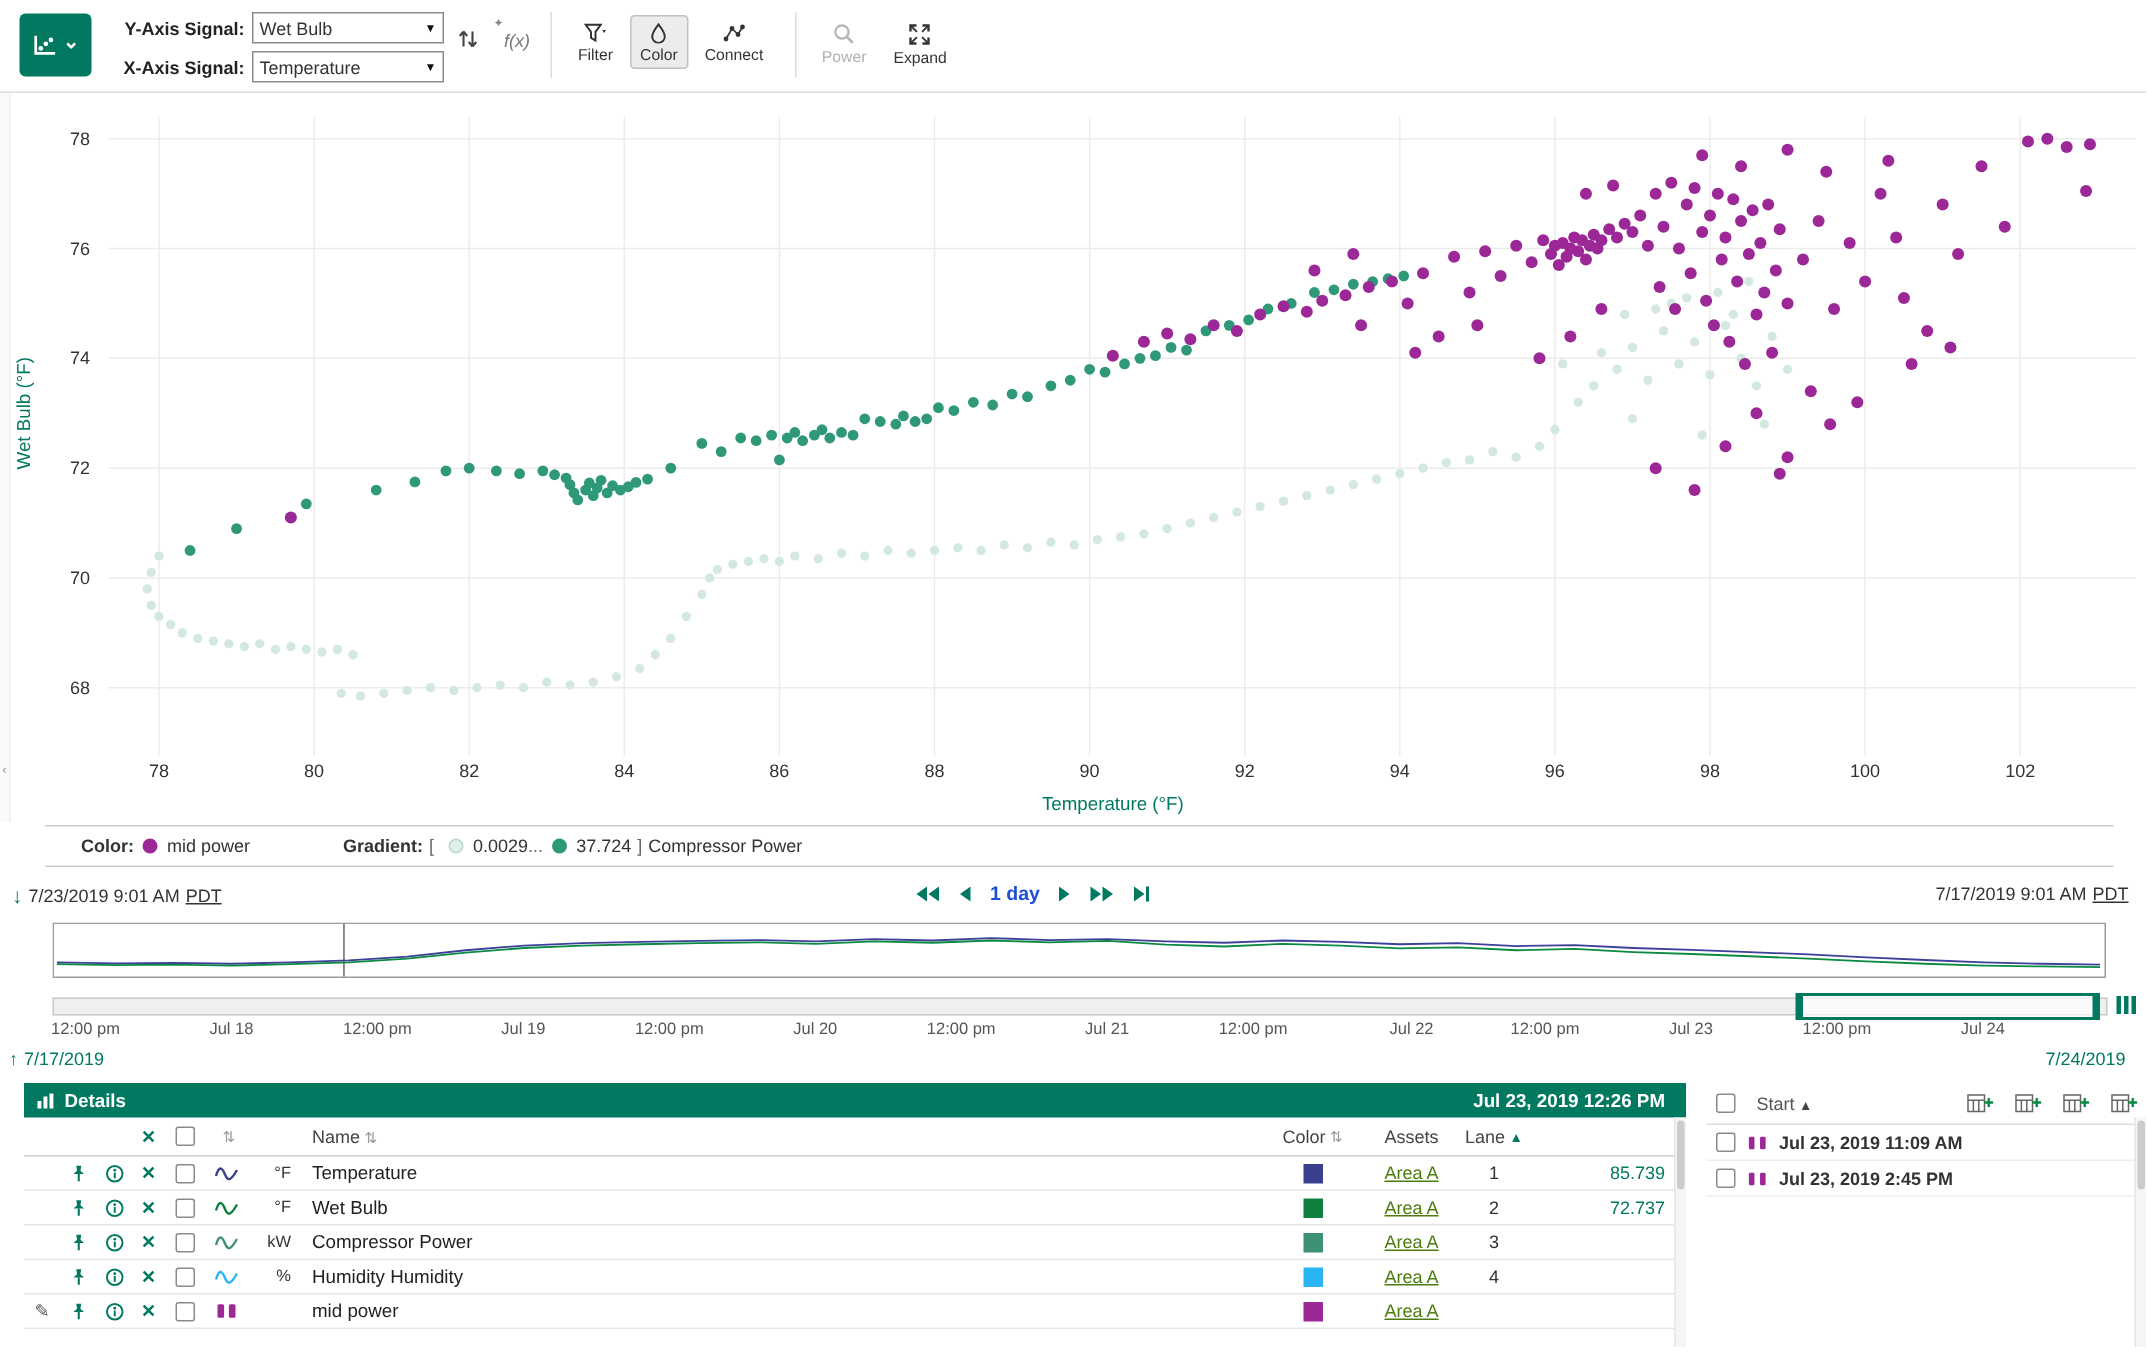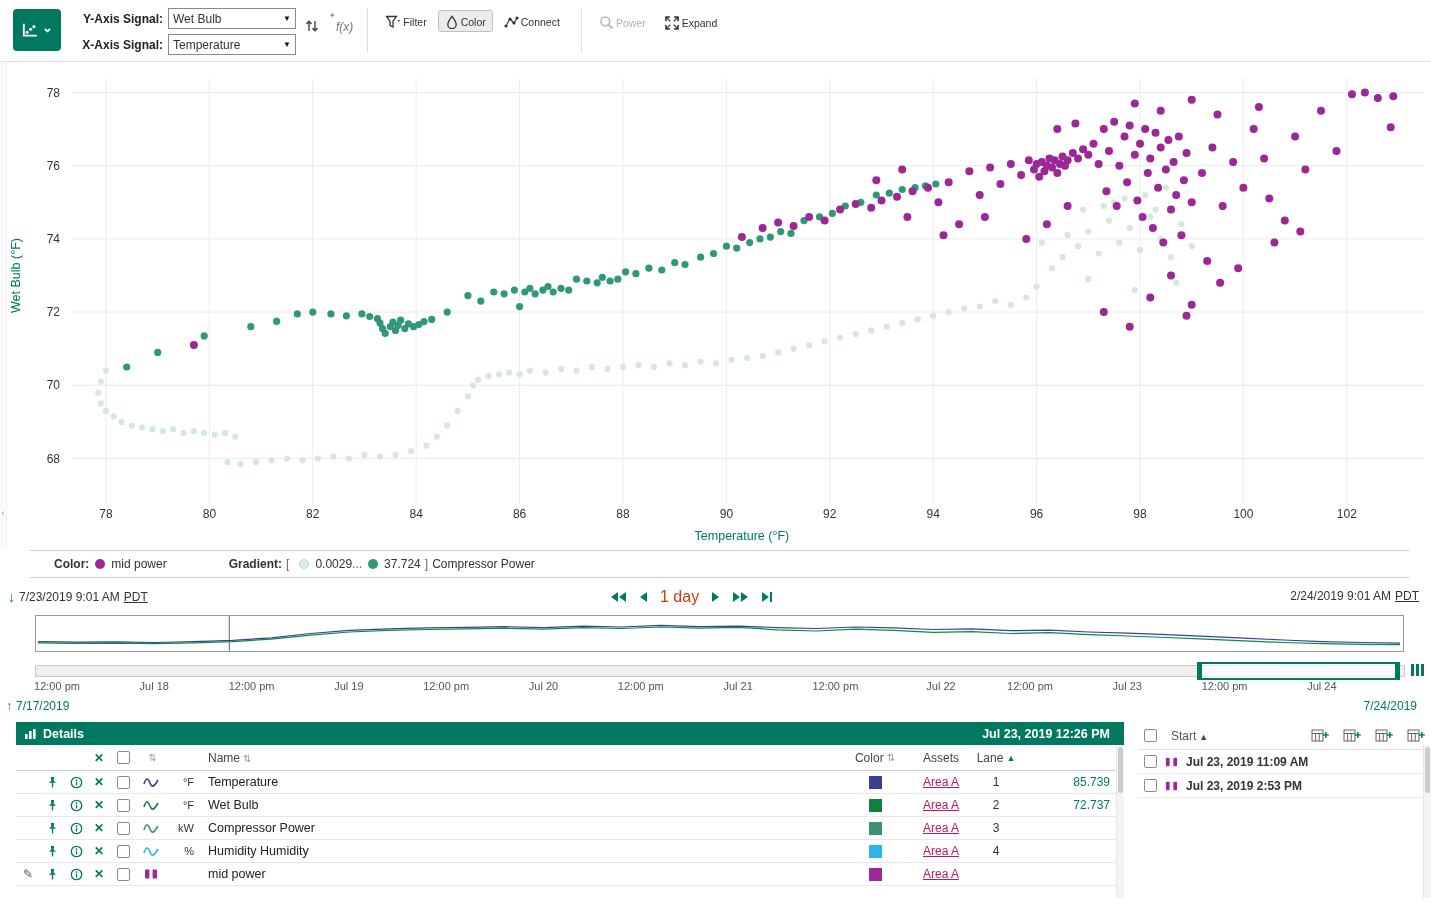--- a/index.html
+++ b/index.html
@@ -14,21 +14,21 @@
   .axis-selects { margin-top:8px; display:flex; flex-direction:column; gap:5px; }
   .axis-row { display:flex; align-items:center; }
   .axis-label { display:inline-block; width:92px; text-align:right; font-size:12px; font-weight:bold; color:#222; margin-right:5px; }
   .select { width:128px; height:21px; border:1px solid #8a8a8a; background:#fff; font-size:12px; display:flex; align-items:center; padding:0 4px; cursor:pointer; }
   .select span:first-child { flex:1; }
   .sel-arrow { font-size:8px; color:#111; }
   .swap { margin:18px 6px 0 8px; cursor:pointer; }
   .fx { margin:20px 4px 0 10px; color:#777; font-size:12px; font-style:italic; cursor:pointer; position:relative; }
   .fx-spark { position:absolute; top:-9px; left:-7px; font-style:normal; font-size:8px; color:#888; }
   .vdiv { width:1px; height:44px; background:#ddd; margin:8px 10px 0 10px; }
-  .tbtn { margin-top:10px; padding:4px 6px 2px; display:flex; flex-direction:row; align-items:center; gap:2px; cursor:pointer; border:1px solid transparent; border-radius:3px; margin-right:4px; }
+  .tbtn { margin-top:10px; padding:4px 6px 2px; display:flex; flex-direction:column; align-items:center; gap:2px; cursor:pointer; border:1px solid transparent; border-radius:3px; margin-right:4px; }
   .tbtn.active { background:#ececec; border-color:#c0c0c0; }
   .tlabel { font-size:10.5px; color:#333; }
   .tbtn.disabled .tlabel { color:#b0b0b0; }
 
   
   .chart-area { position:absolute; top:62px; left:0; width:1431px; height:486px; }
   .chart-collapse { position:absolute; top:0; left:0; width:7px; height:486px; background:#fafafa; border-right:1px solid #eee; display:flex; align-items:flex-end; justify-content:center; cursor:pointer; }
   .chart-collapse span { font-size:9px; color:#999; margin-bottom:30px; }
   svg text.tick { font-family:"Liberation Sans",sans-serif; font-size:12px; fill:#333; }
   svg text.axistitle { font-family:"Liberation Sans",sans-serif; font-size:12.5px; fill:#007960; }
@@ -41,21 +41,21 @@
   .lg-gap { width:62px; }
   .bracket { color:#666; margin:0 4px; }
 
   
   .time-nav { position:absolute; top:586px; left:0; width:1431px; height:24px; font-size:12px; }
   .tn-left { position:absolute; left:8px; top:3px; display:flex; align-items:center; gap:4px; }
   .tn-right { position:absolute; right:12px; top:3px; display:flex; align-items:center; gap:4px; }
   .tn-center { position:absolute; left:610px; top:2px; display:flex; align-items:center; gap:12px; }
   .tn-arrow { color:#007960; font-weight:bold; font-size:14px; }
   .tz-link { text-decoration:underline; cursor:pointer; color:#333; }
-  .dur-label { color:#c2410c; font-weight:normal; font-size:16px; cursor:pointer; }
+  .dur-label { color:#1d4ed8; font-weight:bold; font-size:13px; cursor:pointer; }
   .nav-ico { cursor:pointer; display:flex; align-items:center; }
 
   
   .strip-wrap { position:absolute; top:615px; left:35px; width:1370px; height:38px; }
 
   
   .scroll-row { position:absolute; top:658px; left:0; width:1431px; height:24px; }
   .scroll-track { position:absolute; left:35px; top:7px; width:1370px; height:12px; background:#efefef; border:1px solid #c9c9c9; }
   .scroll-range { position:absolute; left:1197px; top:4px; width:203px; height:18px; border-top:2px solid #007960; border-bottom:2px solid #007960; background:rgba(255,255,255,.65); display:flex; justify-content:space-between; cursor:ew-resize; }
   .handle { width:5px; height:100%; background:#007960; }
@@ -83,21 +83,21 @@
   .dt-head { height:26px; border-bottom:1px solid #ccc; font-size:12px; color:#444; }
   .dt-row { height:23px; border-bottom:1px solid #e8e8e8; font-size:12px; }
   .c { display:flex; align-items:center; justify-content:center; }
   .unit { justify-content:flex-end; font-size:11px; padding-right:2px; color:#333; }
   .name-c { padding-left:12px; font-size:12.5px; color:#222; }
   .name-c.head { font-size:12px; color:#444; }
   .sort { color:#999; font-size:10px; margin-left:3px; }
   .sort-asc { color:#007960; font-size:9px; margin-left:3px; }
   .cb { display:inline-block; width:13px; height:13px; border:1px solid #8a8a8a; border-radius:2px; background:#fff; cursor:pointer; }
   .swatch { display:inline-block; width:13px; height:13px; cursor:pointer; }
-  .asset { color:#be185d; text-decoration:underline; font-size:12px; cursor:pointer; }
+  .asset { color:#4d7c0f; text-decoration:underline; font-size:12px; cursor:pointer; }
   .lane { font-size:12px; }
   .value { justify-content:flex-end; color:#007960; font-size:12px; padding-right:6px; }
   .x-i { color:#007960; font-size:12px; font-weight:bold; cursor:pointer; }
   .pencil-i { color:#555; font-size:12px; cursor:pointer; }
   .v-scroll { position:absolute; right:0; top:23px; bottom:10px; width:8px; background:#f5f5f5; border-left:1px solid #e6e6e6; }
   .v-scroll .thumb { position:absolute; top:2px; left:1px; width:5px; height:46px; background:#ccc; border-radius:3px; }
 
   .cap-head { height:28px; display:flex; align-items:center; padding:0 6px; border-bottom:1px solid #ddd; font-size:12px; color:#555; }
   .cap-head .start-lbl { margin-left:14px; }
   .cap-head .icons { margin-left:auto; display:flex; gap:14px; align-items:center; }
@@ -575,21 +575,21 @@
           </svg>
         </span>
       <span class="nav-ico">
           <svg width="12" height="12" viewBox="0 0 12 12">
             <path d="M1 1 L8 6 L1 11 Z" fill="#007960"></path>
             <rect x="9" y="1" width="2" height="10" fill="#007960"></rect>
           </svg>
         </span>
     </div>
     <div class="tn-right">
-      <span>2/24/2019 9:01 AM</span>
+      <span>7/17/2019 9:01 AM</span>
       <span class="tz-link">PDT</span>
     </div>
   </div>
 
   <div class="strip-wrap">
     <svg width="1370" height="38">
         <rect x="0.5" y="0.5" width="1368" height="36" fill="#fff" stroke="#9a9a9a"></rect>
         <line x1="194.3" y1="1" x2="194.3" y2="36" stroke="#666"></line>
         <polyline points="3.0,26.6 41.9,27.2 80.8,26.9 119.7,27.5 158.7,26.6 197.6,25.3 236.5,22.8 275.4,18.5 314.3,15.4 353.2,13.8 392.1,12.9 431.1,12.3 470.0,11.7 508.9,12.6 547.8,11.1 586.7,12.0 625.6,10.4 664.5,11.7 703.5,11.1 742.4,12.6 781.3,13.5 820.2,12.0 859.1,12.9 898.0,14.5 936.9,13.8 975.9,15.7 1014.8,15.1 1053.7,17.0 1092.6,18.2 1131.5,19.7 1170.4,21.3 1209.3,23.2 1248.3,25.0 1287.2,26.6 1326.1,27.5 1365.0,28.1" fill="none" stroke="#3c4099" stroke-width="1.2"></polyline>
         <polyline points="3.0,27.8 41.9,28.4 80.8,28.1 119.7,28.7 158.7,27.8 197.6,26.6 236.5,24.1 275.4,20.1 314.3,17.0 353.2,15.4 392.1,14.5 431.1,13.8 470.0,13.2 508.9,14.2 547.8,12.6 586.7,13.5 625.6,12.0 664.5,13.2 703.5,12.3 742.4,14.8 781.3,16.0 820.2,14.2 859.1,15.4 898.0,17.3 936.9,16.6 975.9,18.5 1014.8,17.6 1053.7,19.7 1092.6,21.0 1131.5,22.5 1170.4,24.1 1209.3,25.9 1248.3,27.5 1287.2,28.7 1326.1,29.3 1365.0,29.7" fill="none" stroke="#0a8a42" stroke-width="1.2"></polyline>
@@ -890,21 +890,21 @@
               <rect x="9" y="1.5" width="4" height="9" rx="1" fill="#9c2796"></rect>
             </svg>
             <span class="cap-text">Jul 23, 2019 11:09 AM</span>
           </div>
           <div class="cap-row">
             <span class="cb"></span>
             <svg width="13" height="12" viewBox="0 0 14 12">
               <rect x="1" y="1.5" width="4" height="9" rx="1" fill="#9c2796"></rect>
               <rect x="9" y="1.5" width="4" height="9" rx="1" fill="#9c2796"></rect>
             </svg>
-            <span class="cap-text">Jul 23, 2019 2:53 PM</span>
+            <span class="cap-text">Jul 23, 2019 2:45 PM</span>
           </div>
         </div>
       <div class="v-scroll">
           <div class="thumb"></div>
         </div>
     </div>
   </div>
 </div>
 
 </body></html>

